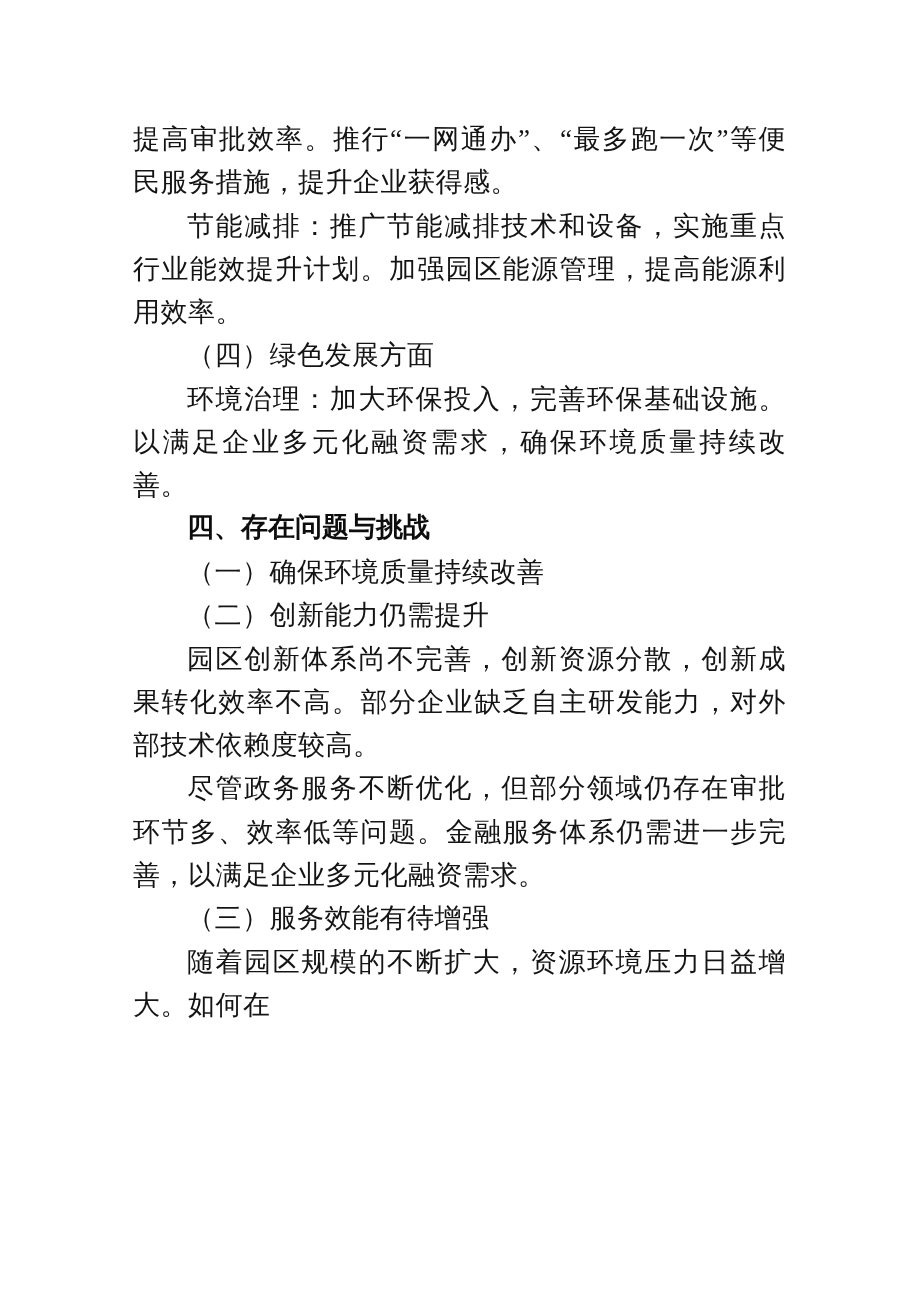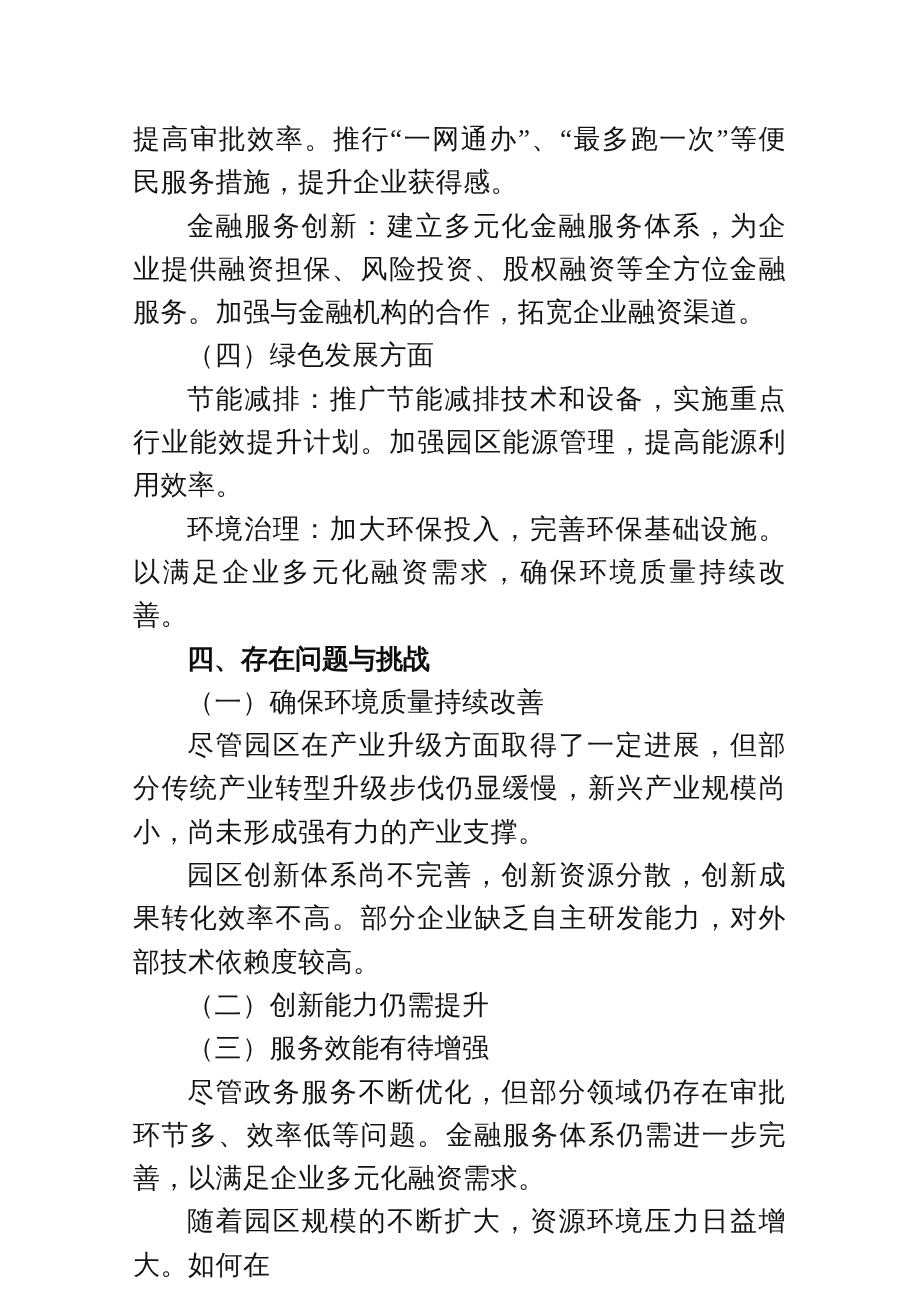--- a/index.html
+++ b/index.html
@@ -23,37 +23,35 @@
     line-height: 43.3px;
     color: #141414;
     text-align: justify;
     text-justify: inter-character;
     letter-spacing: 0.5px;
   }
   .doc p.indent {
     text-indent: 2em;
   }
   .doc p.heading {
-    font-family: Liberation Sans, sans-serif;
+    font-family: Liberation Mono, monospace;
     font-weight: 700;
     color: #0d0d0d;
     text-indent: 2em;
     letter-spacing: 0;
   }
 </style>
 </head>
 <body>
 
 <div class="page doc">
   <p class="no-indent">提高审批效率。推行“一网通办”、“最多跑一次”等便民服务措施，提升企业获得感。</p>
-  <p class="indent">金融服务创新：建立多元化金融服务体系，为企业提供融资担保、风险投资、股权融资等全方位金融服务。加强与金融机构的合作，拓宽企业融资渠道。</p>
+  <p class="indent">节能减排：推广节能减排技术和设备，实施重点行业能效提升计划。加强园区能源管理，提高能源利用效率。</p>
   <p class="indent">（四）绿色发展方面</p>
-  <p class="indent">节能减排：推广节能减排技术和设备，实施重点行业能效提升计划。加强园区能源管理，提高能源利用效率。</p>
   <p class="indent">环境治理：加大环保投入，完善环保基础设施。以满足企业多元化融资需求，确保环境质量持续改善。</p>
   <p class="heading">四、存在问题与挑战</p>
   <p class="indent">（一）确保环境质量持续改善</p>
-  <p class="indent">尽管园区在产业升级方面取得了一定进展，但部分传统产业转型升级步伐仍显缓慢，新兴产业规模尚小，尚未形成强有力的产业支撑。</p>
+  <p class="indent">（二）创新能力仍需提升</p>
   <p class="indent">园区创新体系尚不完善，创新资源分散，创新成果转化效率不高。部分企业缺乏自主研发能力，对外部技术依赖度较高。</p>
-  <p class="indent">（二）创新能力仍需提升</p>
+  <p class="indent">尽管政务服务不断优化，但部分领域仍存在审批环节多、效率低等问题。金融服务体系仍需进一步完善，以满足企业多元化融资需求。</p>
   <p class="indent">（三）服务效能有待增强</p>
-  <p class="indent">尽管政务服务不断优化，但部分领域仍存在审批环节多、效率低等问题。金融服务体系仍需进一步完善，以满足企业多元化融资需求。</p>
   <p class="indent">随着园区规模的不断扩大，资源环境压力日益增大。如何在</p>
 </div>
 
 </body></html>

